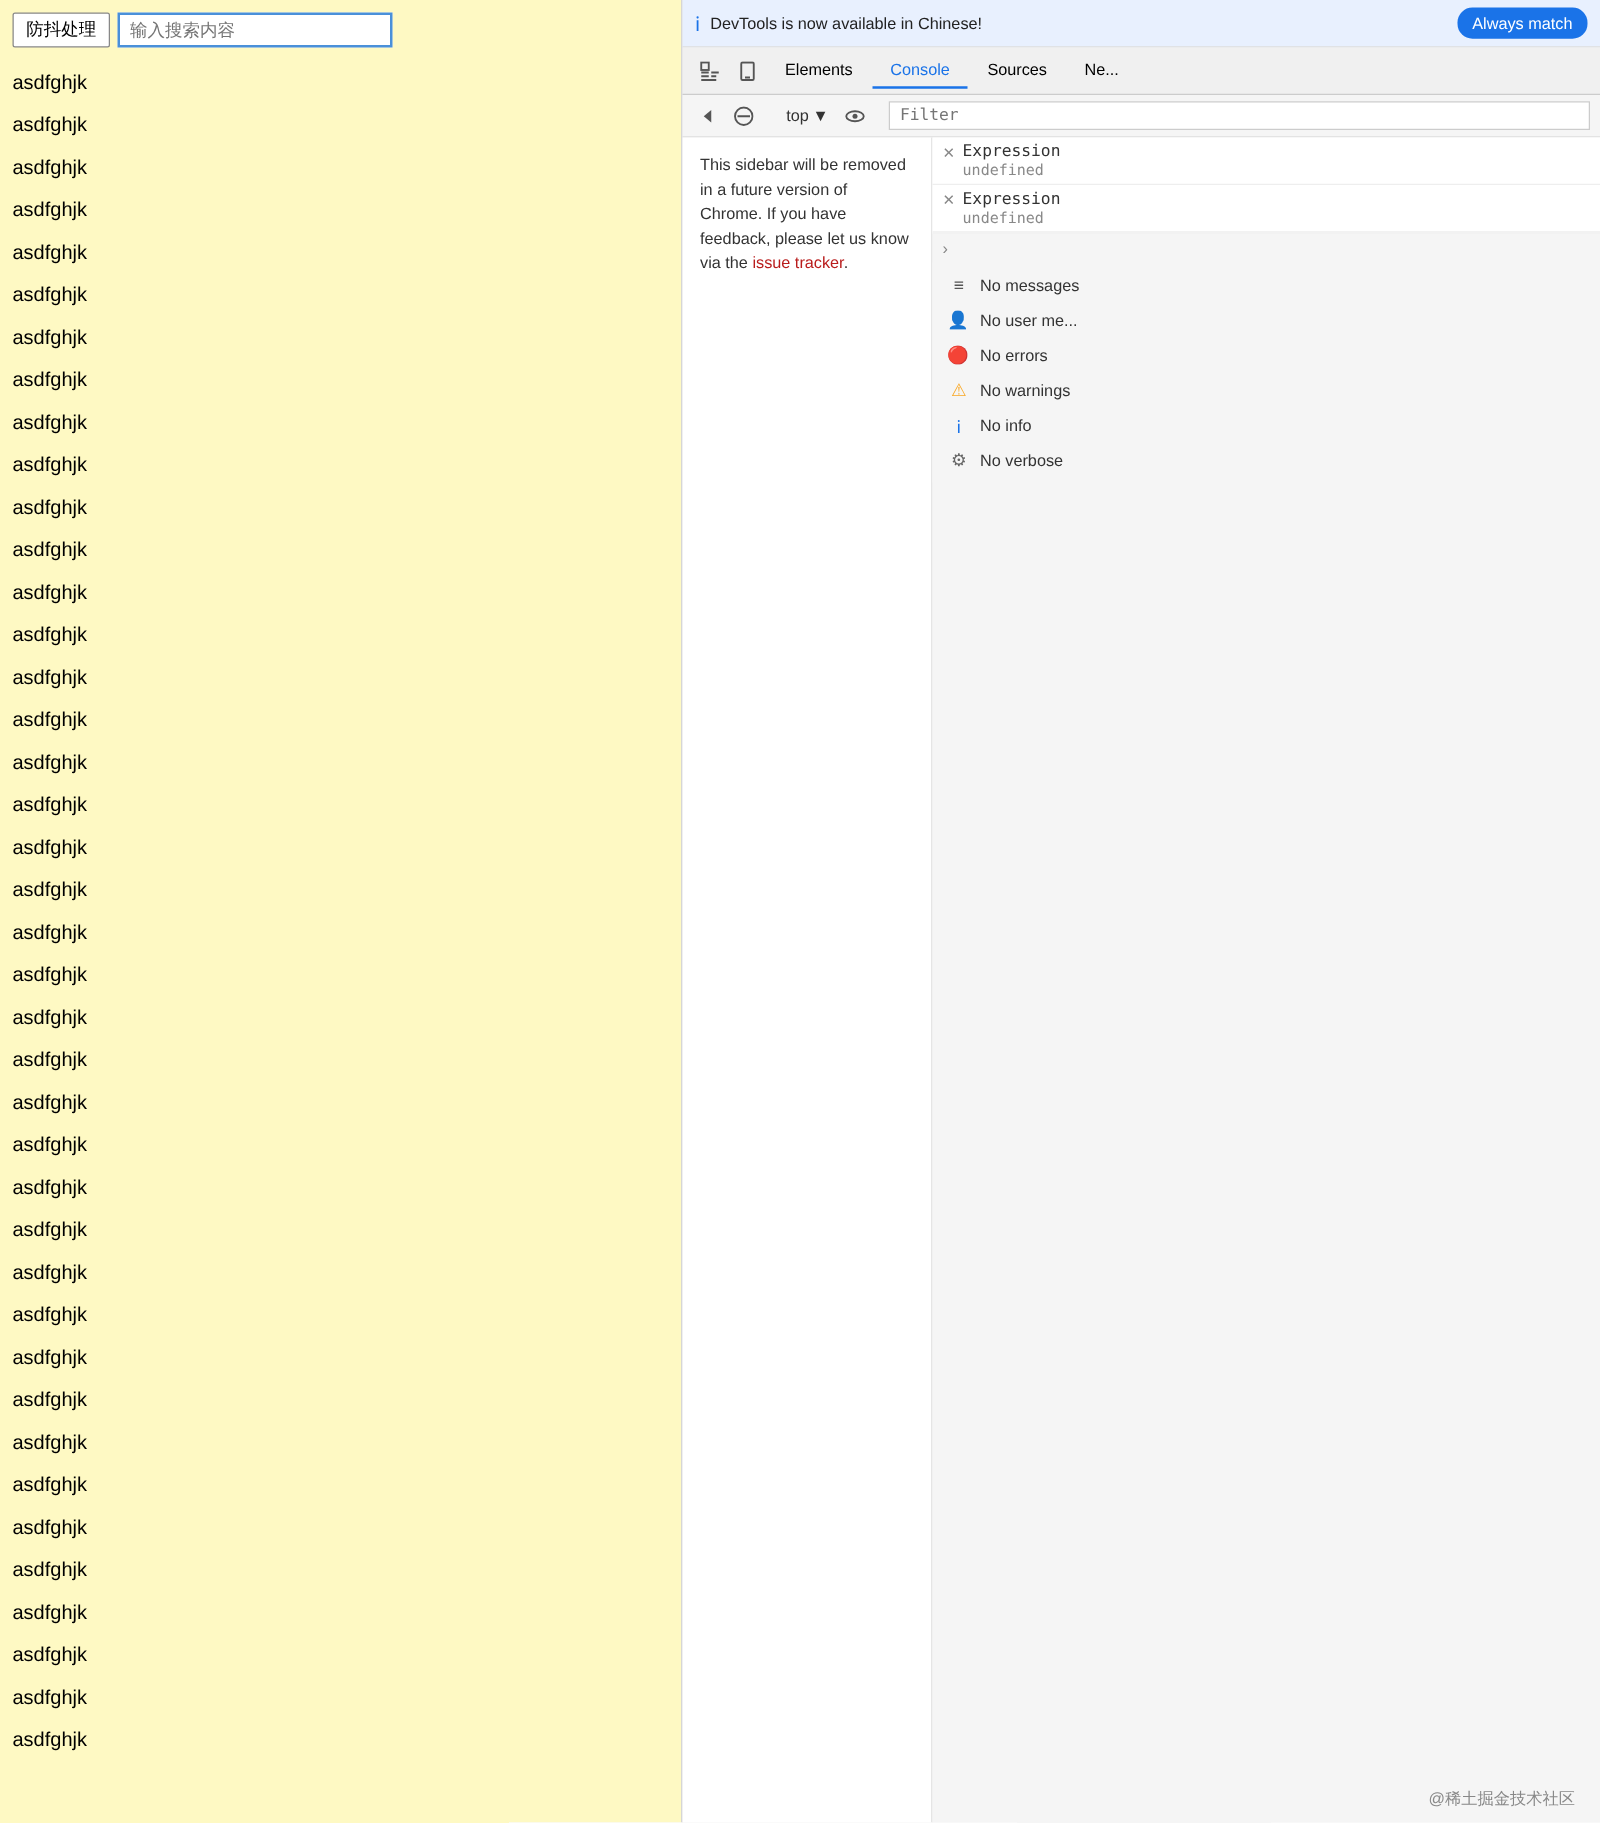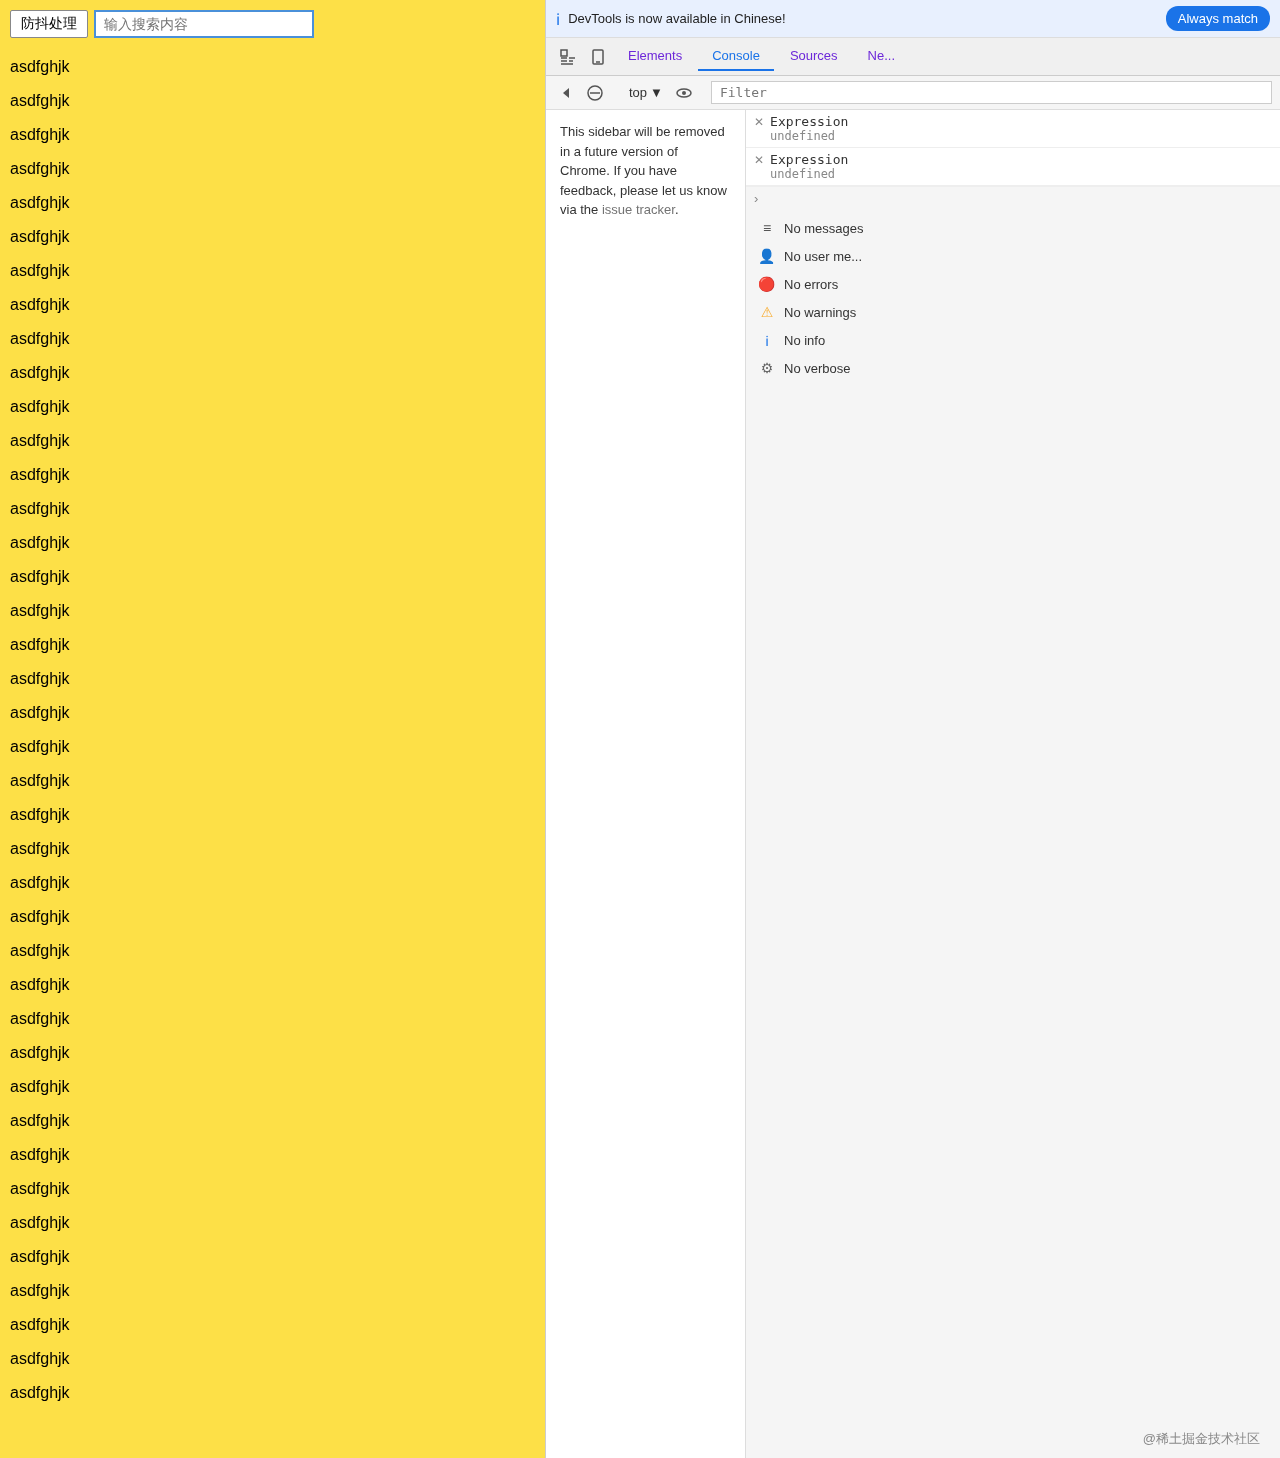--- a/index.html
+++ b/index.html
@@ -12,21 +12,21 @@
       overflow-x: hidden;
     }
 
     
     .page-area {
       position: absolute;
       left: 0;
       top: 0;
       width: 545px;
       min-height: 1458px;
-      background: #fde047;
+      background: #fef9c3;
       padding: 10px 0 0 10px;
     }
 
     .toolbar {
       display: flex;
       align-items: center;
       gap: 6px;
       margin-bottom: 12px;
     }
 
@@ -127,21 +127,21 @@
       color: #555;
       font-size: 16px;
       display: flex;
       align-items: center;
     }
 
     .tab-item {
       padding: 6px 14px;
       font-size: 13px;
       cursor: pointer;
-      color: #6d28d9;
+      color: #000000;
       border-bottom: 2px solid transparent;
       white-space: nowrap;
     }
 
     .tab-item.active {
       color: #1a73e8;
       border-bottom: 2px solid #1a73e8;
     }
 
     
@@ -203,21 +203,21 @@
       background: #fff;
       border-right: 1px solid #ddd;
       padding: 12px 14px;
       font-size: 13px;
       color: #333;
       line-height: 1.5;
       flex-shrink: 0;
     }
 
     .sidebar-panel a {
-      color: #737373;
+      color: #b91c1c;
       text-decoration: none;
     }
 
     
     .right-panel {
       flex: 1;
       background: #f5f5f5;
       display: flex;
       flex-direction: column;
     }

